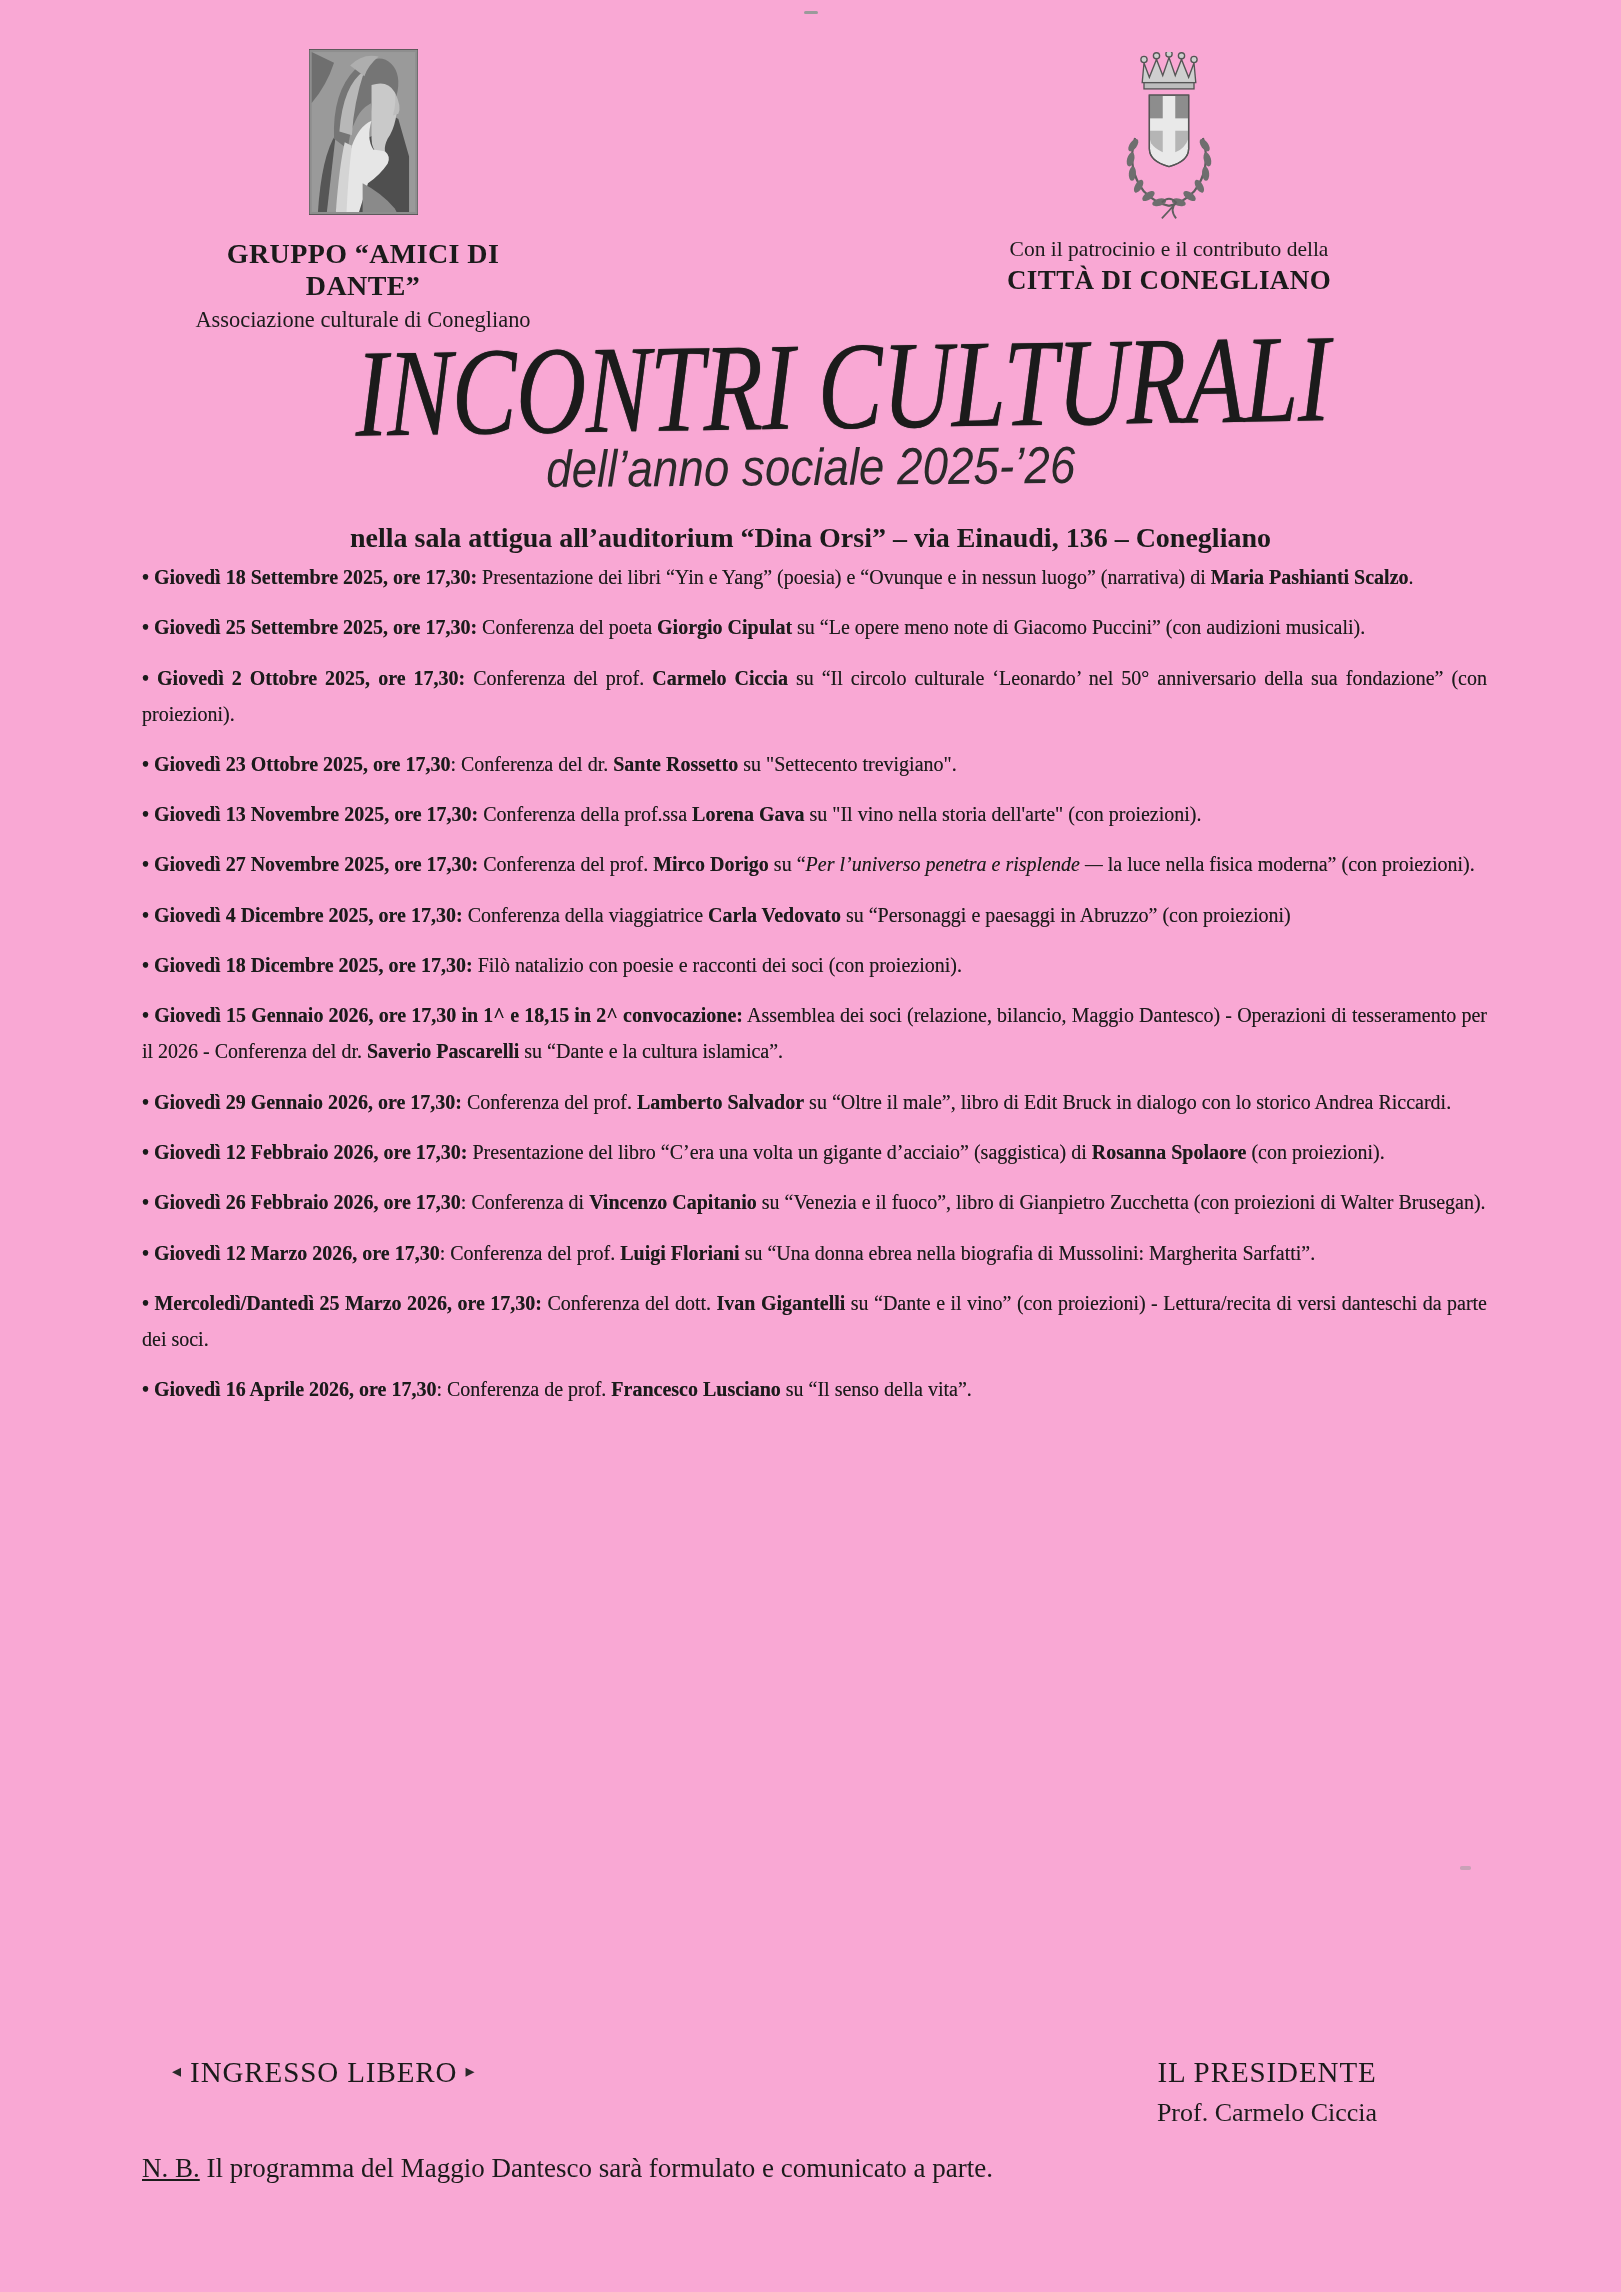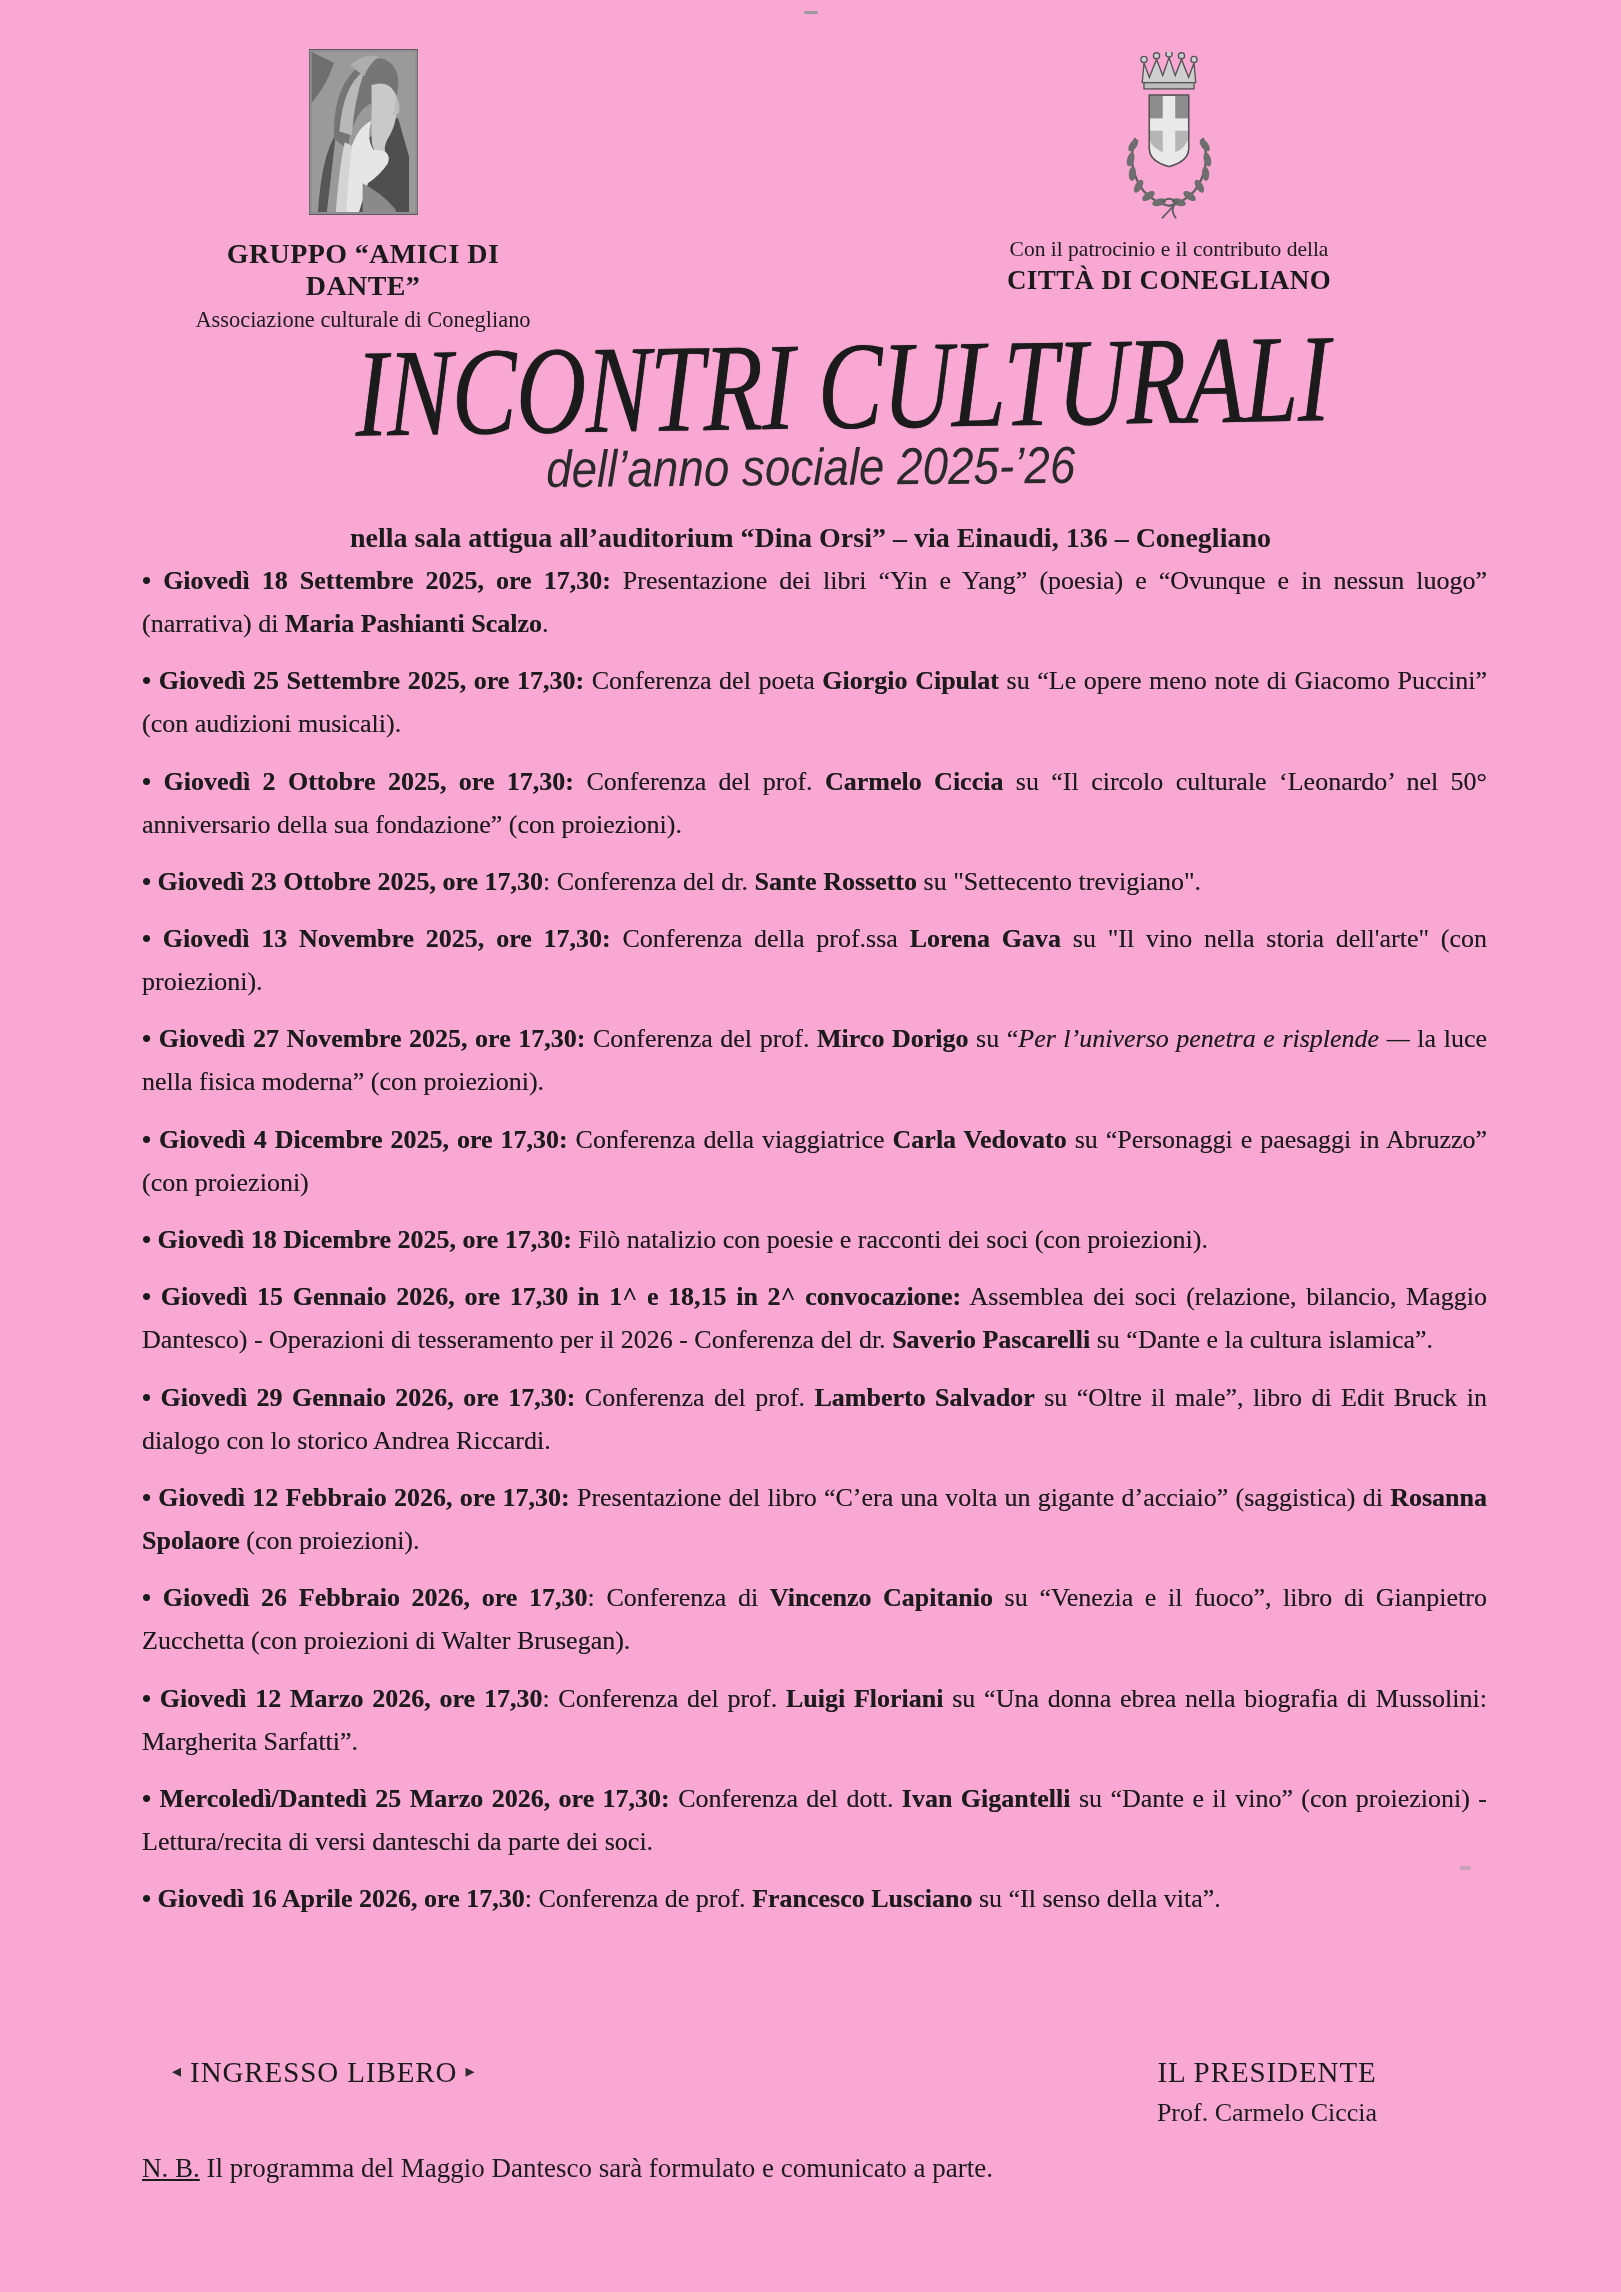--- a/index.html
+++ b/index.html
@@ -33,21 +33,21 @@
     display:inline-block;font-family:"Liberation Sans",sans-serif;font-style:italic;
     font-size:52px;line-height:1;transform:scaleX(.88) rotate(-0.4deg);transform-origin:center;
     color:#2a2a2a;
   }
   .location{position:absolute;top:522px;left:0;width:100%;text-align:center;
     font-weight:bold;font-size:28px;}
 
   
   .events{position:absolute;top:559px;left:142px;width:1345px;}
   .event{
-    font-size:26px;line-height:43px;text-align:justify;margin:0 0 14.3px 0;
+    font-size:20px;line-height:36px;text-align:justify;margin:0 0 14.3px 0;
     text-shadow:0 0 0.4px rgba(20,20,20,.5);
   }
   .event b{font-weight:bold;}
   .event i{font-style:italic;}
 
   
   .free-entry{position:absolute;left:172px;top:2056px;font-size:29px;letter-spacing:0.9px;}
   .free-entry .mark{font-size:18px;vertical-align:5.4px;color:#2a2a2a;}
   .president{position:absolute;left:1088px;top:2056px;width:358px;text-align:center;}
   .president-title{font-size:29px;letter-spacing:0.9px;}

